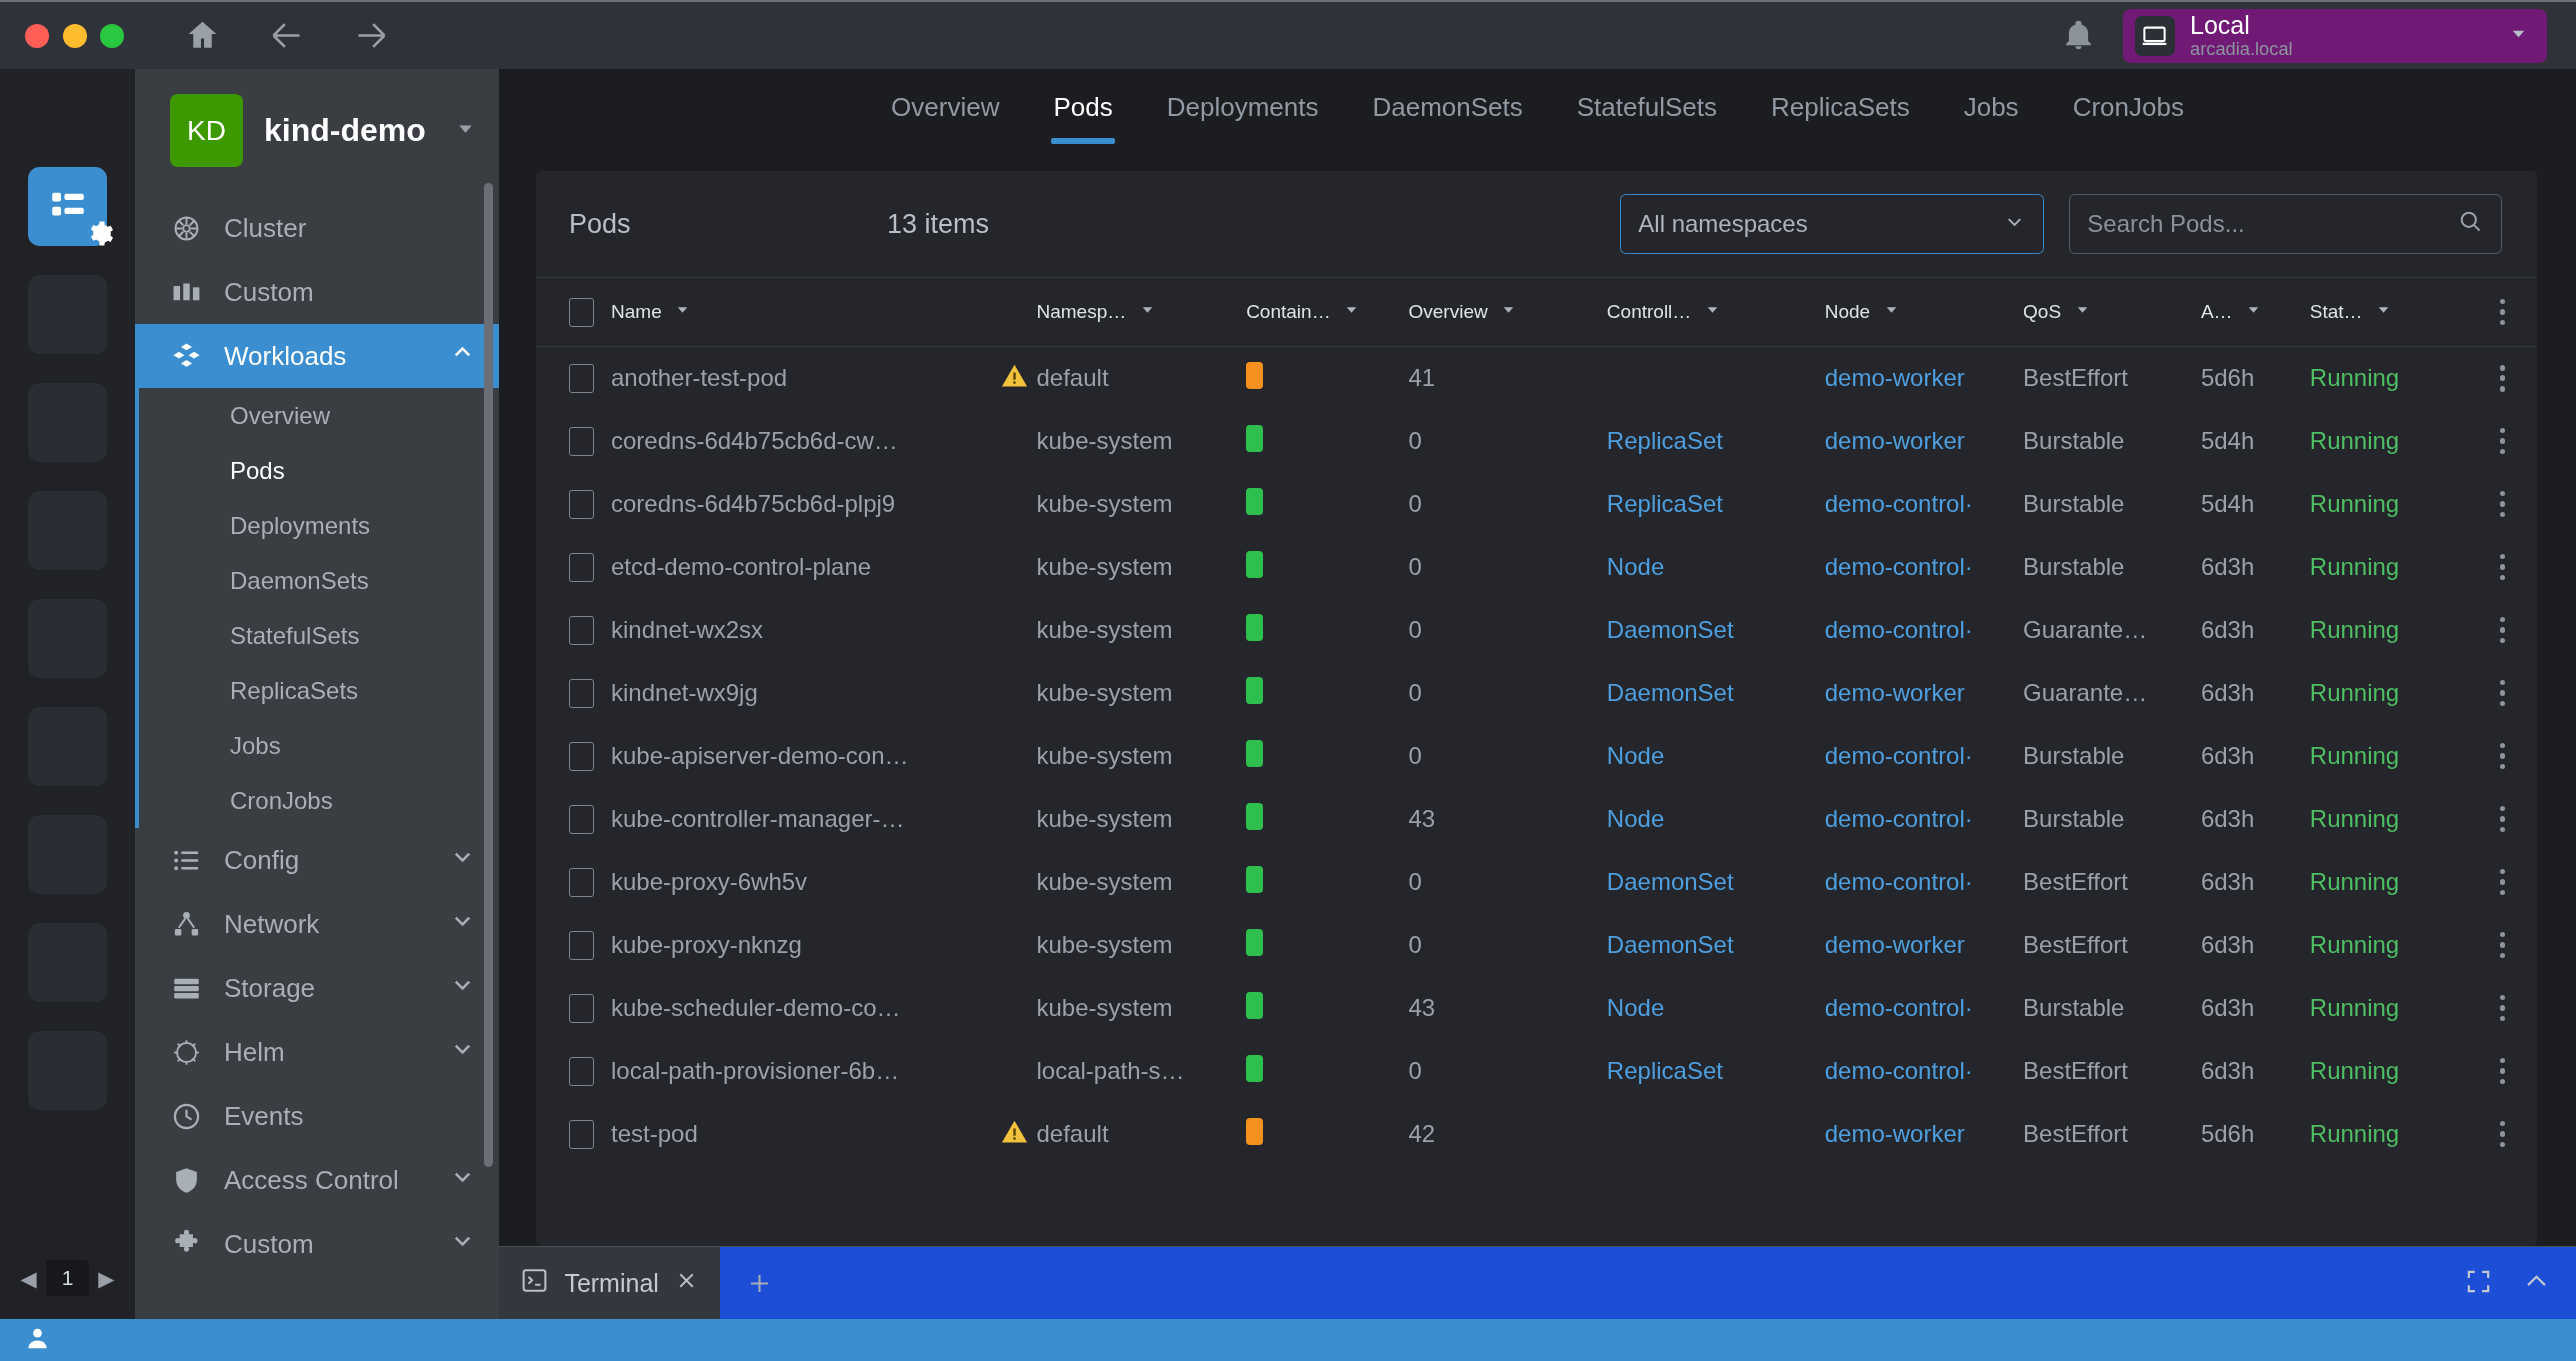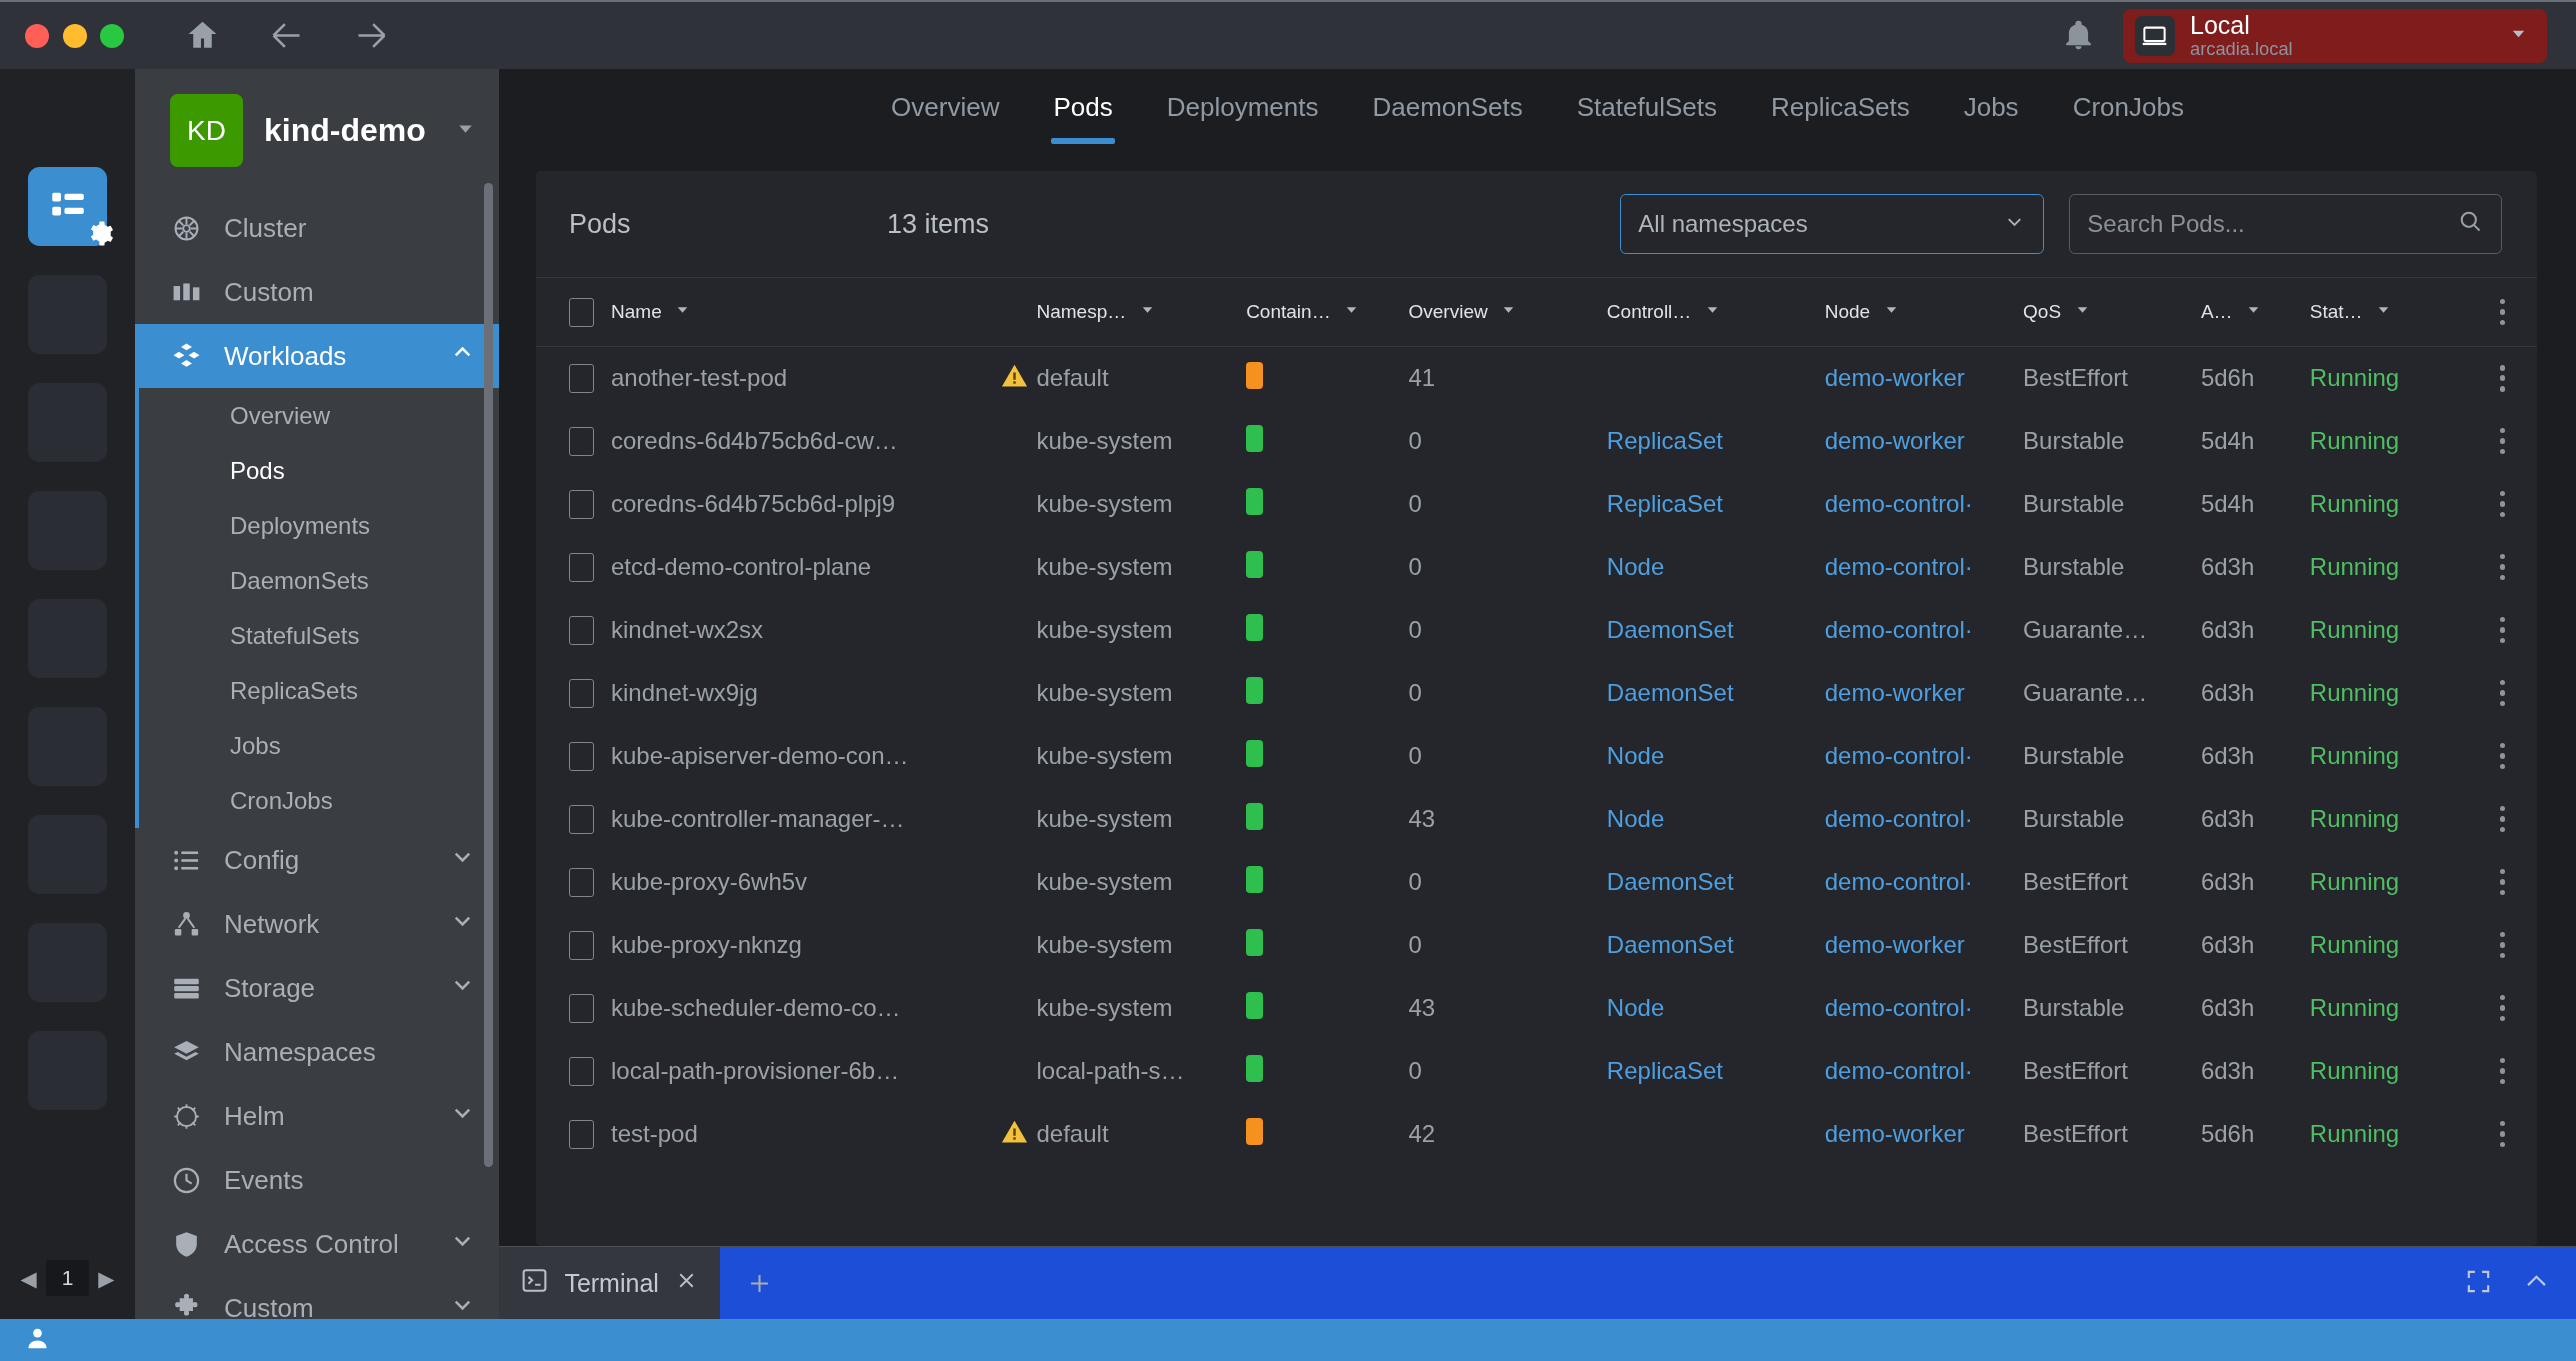--- a/index.html
+++ b/index.html
@@ -18,21 +18,21 @@
   }
   .lights { display: flex; align-items: center; gap: 13.5px; padding-left: 25px; }
   .light { width: 24px; height: 24px; border-radius: 50%; }
   .l-red { background: #ff5f57; } .l-yel { background: #febc2e; } .l-grn { background: #28c840; }
   .navicons { display: flex; align-items: center; gap: 46px; margin-left: 60px; }
   .navicons svg { display: block; }
   .tb-right { margin-left: auto; display: flex; align-items: center; gap: 25px; padding-right: 29px; }
   .bell { width: 39px; height: 39px; display: flex; align-items: center; justify-content: center; }
   .ctx-chip {
     display: flex; align-items: center; gap: 15.4px;
-    background: #7f1d1d; border-radius: 7.7px; padding: 9.6px 17.3px 9.6px 11.6px;
+    background: #701a75; border-radius: 7.7px; padding: 9.6px 17.3px 9.6px 11.6px;
     min-width: 424px; height: 54px;
   }
   .ctx-ico { width: 40px; height: 40px; border-radius: 6.7px; background: #2b2f36; display: flex; align-items: center; justify-content: center; }
   .ctx-txt { display: flex; flex-direction: column; line-height: 1.12; }
   .ctx-title { color: #ffffff; font-size: 25px; }
   .ctx-sub { color: #8d949e; font-size: 18.3px; }
   .ctx-caret { margin-left: auto; }
 
   
   .body { flex: 1 1 auto; display: flex; min-height: 0; }
@@ -326,29 +326,20 @@
               </svg>
           </span>
           <span class="ni-label">Storage</span>
           <span>
             <svg width="27" height="27" viewBox="0 0 24 24" fill="none" stroke="#a9afb7" stroke-width="2.2">
                 <path d="M6 9.5 12 15.5l6-6"></path>
               </svg>
           </span>
         </div>
 
-        <div class="nav-item">
-          <span class="nav-icon">
-            <svg width="31" height="31" viewBox="0 0 24 24" fill="#a9afb7">
-                <path d="M12 3 2.5 8 12 13l9.5-5z"></path>
-                <path d="M2.5 13 12 18l9.5-5-2.6-1.4L12 15.2 5.1 11.6z"></path>
-              </svg>
-          </span>
-          <span class="ni-label">Namespaces</span>
-        </div>
 
         <div class="nav-item">
           <span class="nav-icon">
             <svg width="31" height="31" viewBox="0 0 24 24" fill="none" stroke="#a9afb7" stroke-width="1.4">
                 <circle cx="12" cy="12" r="7.4"></circle>
                 <path d="M12 2.5v3M12 18.5v3M2.5 12h3M18.5 12h3M5.2 5.2l2.2 2.2M16.6 16.6l2.2 2.2M18.8 5.2l-2.2 2.2M7.4 16.6l-2.2 2.2"></path>
               </svg>
           </span>
           <span class="ni-label">Helm</span>
           <span>

